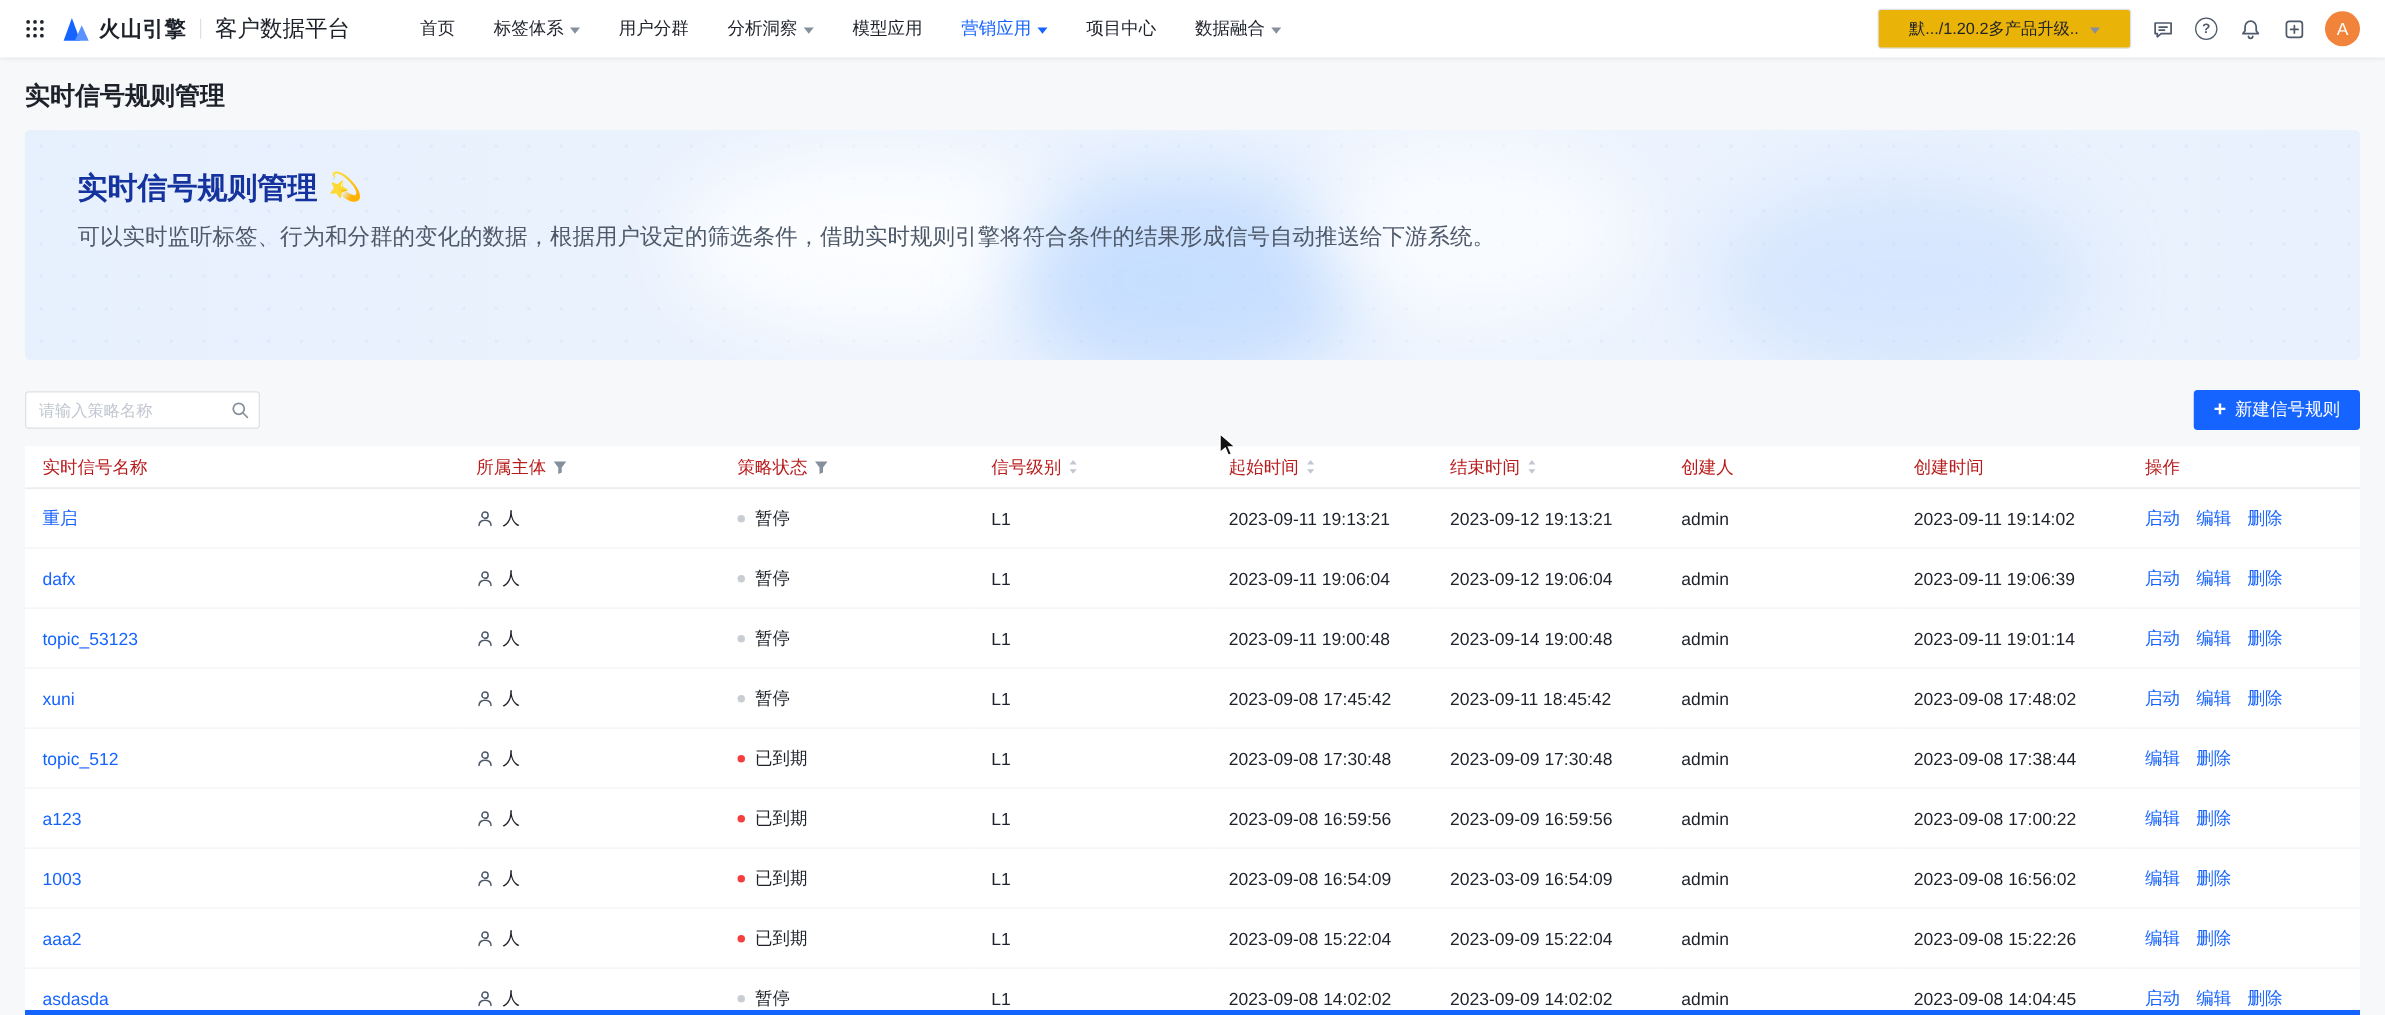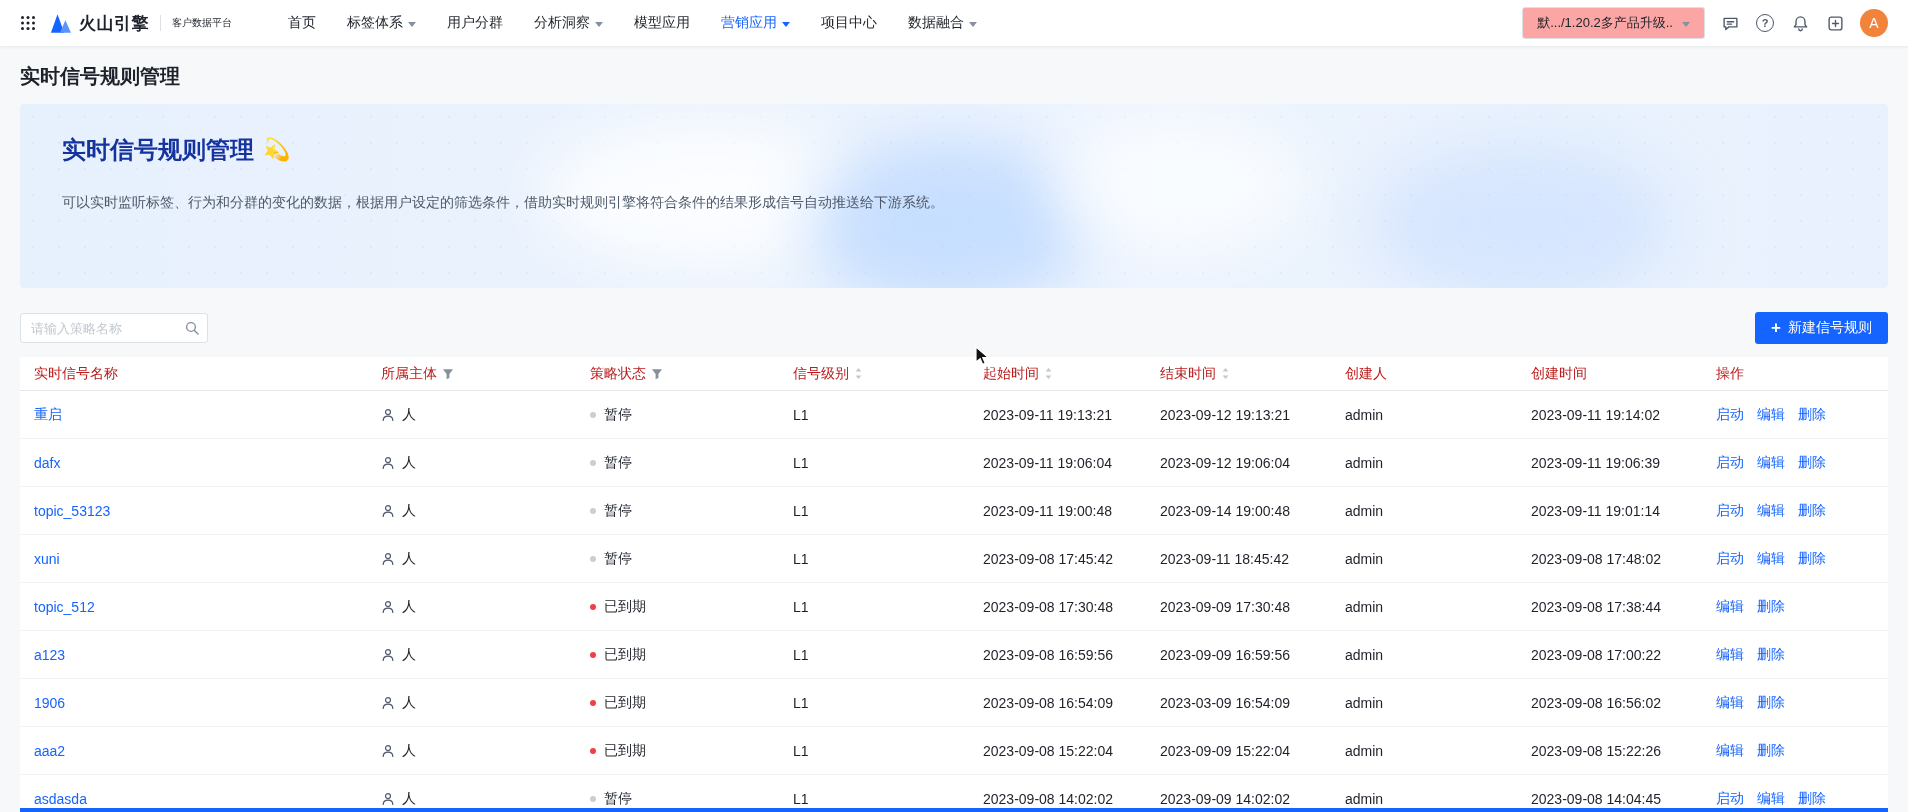--- a/index.html
+++ b/index.html
@@ -9,30 +9,30 @@
     font-family:"Liberation Sans","DejaVu Sans",sans-serif;
     font-size:14px;
   }
   
   .topnav{height:46px;background:#fff;display:flex;align-items:center;
     padding:0 20px;box-shadow:0 1px 3px rgba(31,35,41,.08);position:relative;z-index:5;}
   .grid-btn{display:flex;align-items:center;margin-right:14px;cursor:pointer;}
   .logo{display:flex;align-items:center;cursor:pointer;}
   .brand{font-size:17px;font-weight:bold;margin-left:7px;letter-spacing:.5px;}
   .nav-divider{width:1px;height:16px;background:#dde0e5;margin:0 11px;}
-  .product{font-size:10px;}
+  .product{font-size:18px;}
   .menu{display:flex;align-items:center;gap:31px;margin-left:56px;font-size:14px;}
   .menu-item{display:flex;align-items:center;gap:5px;cursor:pointer;white-space:nowrap;justify-content:center;}
   .menu-item.active{color:#1664ff;}
   .caret{width:0;height:0;border-left:4px solid transparent;border-right:4px solid transparent;
     border-top:5px solid #86909c;margin-top:2px;}
   .menu-item.active .caret{border-top-color:#1664ff;}
   .nav-right{margin-left:auto;display:flex;align-items:center;gap:15px;}
   .project-select{display:flex;align-items:center;gap:9px;border:1px solid #dde0e5;border-radius:3px;
-    height:30px;padding:0 14px;font-size:13px;background:#fca5a5;cursor:pointer;white-space:nowrap;color:#1d2129;}
+    height:30px;padding:0 24px;font-size:13px;background:#eab308;cursor:pointer;white-space:nowrap;color:#1d2129;}
   .icon-btn{display:flex;align-items:center;justify-content:center;width:20px;height:20px;cursor:pointer;}
   .help-circle{width:16px;height:16px;border:1.4px solid #4e5969;border-radius:50%;
     font-size:11px;display:flex;align-items:center;justify-content:center;color:#4e5969;font-weight:bold;}
   .avatar{width:28px;height:28px;border-radius:50%;background:#f2833a;color:#fff;
     display:flex;align-items:center;justify-content:center;font-size:14px;cursor:pointer;}
   
   .content{padding:0 20px;position:relative;}
   .page-title{font-size:20px;font-weight:bold;margin:17px 0 14px;}
   .banner{position:relative;height:184px;border-radius:4px;overflow:hidden;box-sizing:border-box;
     background:linear-gradient(90deg,#e7f0fd 0%,#edf4fe 55%,#e8f1fd 100%);
@@ -41,21 +41,21 @@
     background-image:radial-gradient(rgba(22,100,255,.06) 1px,transparent 1.5px);
     background-size:26px 26px;}
   .blob{position:absolute;border-radius:50%;filter:blur(30px);}
   .b1{width:320px;height:150px;left:520px;top:15px;background:rgba(255,255,255,.8);}
   .b2{width:280px;height:170px;left:790px;top:35px;background:rgba(170,205,255,.55);}
   .b3{width:260px;height:150px;left:1030px;top:5px;background:rgba(255,255,255,.65);}
   .b4{width:300px;height:160px;left:1350px;top:40px;background:rgba(190,216,255,.45);}
   .banner-title{position:relative;font-size:24px;font-weight:bold;color:#15339e;
     display:flex;align-items:center;gap:9px;}
   .banner-emoji{font-size:22px;}
-  .banner-desc{position:relative;margin-top:28px;font-size:14px;color:#4e5969;}
+  .banner-desc{position:relative;margin-top:11px;font-size:18px;color:#4e5969;}
   
   .toolbar{display:flex;justify-content:space-between;align-items:center;margin:24px 0 13px;}
   .search-box{position:relative;width:188px;}
   .search-box input{width:100%;height:30px;box-sizing:border-box;border:1px solid #dde0e5;border-radius:3px;
     padding:0 30px 0 10px;font-size:13px;color:#1d2129;background:#fff;outline:none;
     font-family:"Liberation Sans","DejaVu Sans",sans-serif;}
   .search-box input::placeholder{color:#c2c7d0;}
   .search-icon{position:absolute;right:9px;top:8px;display:flex;}
   .create-btn{display:flex;align-items:center;gap:7px;background:#1664ff;color:#fff;height:32px;
     padding:0 16px;border:none;border-radius:3px;font-size:14px;cursor:pointer;
@@ -457,21 +457,21 @@
       </span>
     </td>
     <td>L1</td>
     <td>2023-09-08 16:59:56</td>
     <td>2023-09-09 16:59:56</td>
     <td>admin</td>
     <td>2023-09-08 17:00:22</td>
     <td><a class="op-link">编辑</a><a class="op-link">删除</a></td>
   </tr>
           <tr>
-    <td><a class="name-link">1906</a></td>
+    <td><a class="name-link">1003</a></td>
     <td>
       <span class="subject">
         <span style="display:flex;">
           <svg width="14" height="14" viewBox="0 0 14 14" fill="none" stroke="#4e5969" stroke-width="1.2" stroke-linecap="round">
             <circle cx="7" cy="4.1" r="2.5"></circle>
             <path d="M2.2 12.4c0-2.7 2.1-4.2 4.8-4.2s4.8 1.5 4.8 4.2"></path>
           </svg>
         </span>
         <span>人</span>
       </span>

